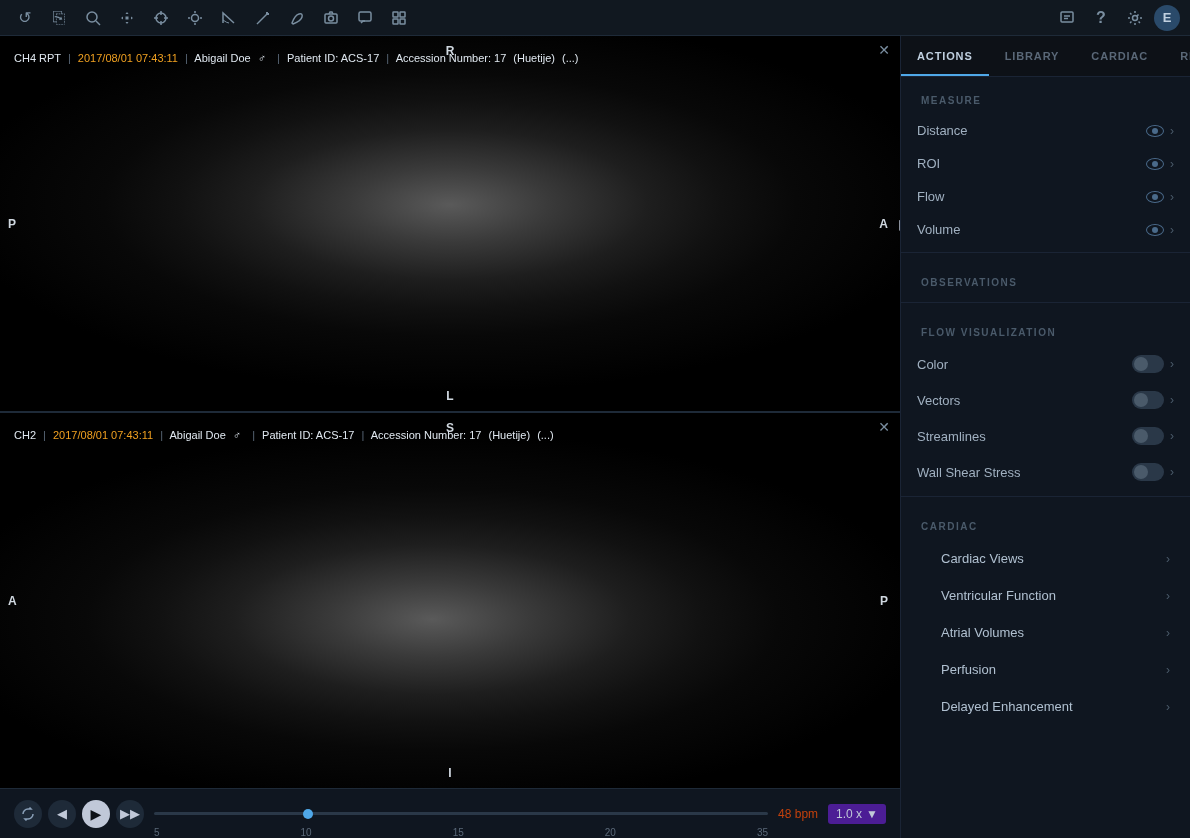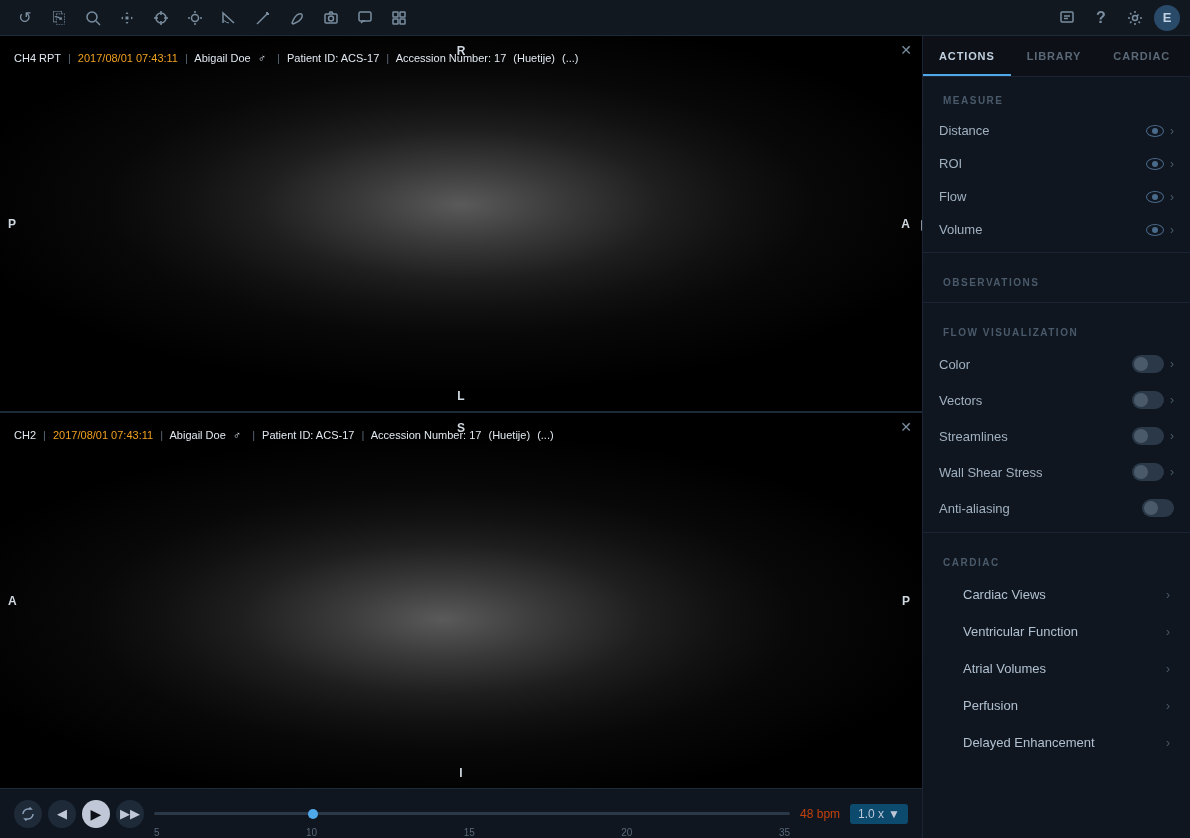--- a/index.html
+++ b/index.html
@@ -215,34 +215,34 @@
       font-size: 10px;
       color: #5a6878;
     }
     .bpm-badge {
       background: none;
       color: #c2410c;
       font-size: 12px;
       white-space: nowrap;
     }
     .speed-badge {
-      background: #0c4a6e;
+      background: #4c1d95;
       color: #c0c8d8;
       font-size: 12px;
       padding: 3px 8px;
       border-radius: 3px;
       cursor: pointer;
       display: flex;
       align-items: center;
       gap: 4px;
     }
 
     
     .right-panel {
-      width: 268px;
+      width: 290px;
       background: #0f1620;
       border-left: 1px solid #1a2435;
       display: flex;
       flex-direction: column;
     }
 
     
     .tab-bar {
       display: flex;
       border-bottom: 1px solid #1a2435;
@@ -617,26 +617,20 @@
       </div>
 
       <div class="action-row">
         <span class="action-label">Wall Shear Stress</span>
         <div class="action-icons">
           <div class="toggle-switch"></div>
           <span class="chevron-icon">›</span>
         </div>
       </div>
 
-      <div class="action-row">
-        <span class="action-label">Anti-aliasing</span>
-        <div class="action-icons">
-          <div class="toggle-switch"></div>
-        </div>
-      </div>
 
       <div class="divider"></div>
 
       <div class="section-header">CARDIAC</div>
 
       <div class="cardiac-row">
         <span class="cardiac-label">Cardiac Views</span>
         <span class="chevron-icon">›</span>
       </div>
 

